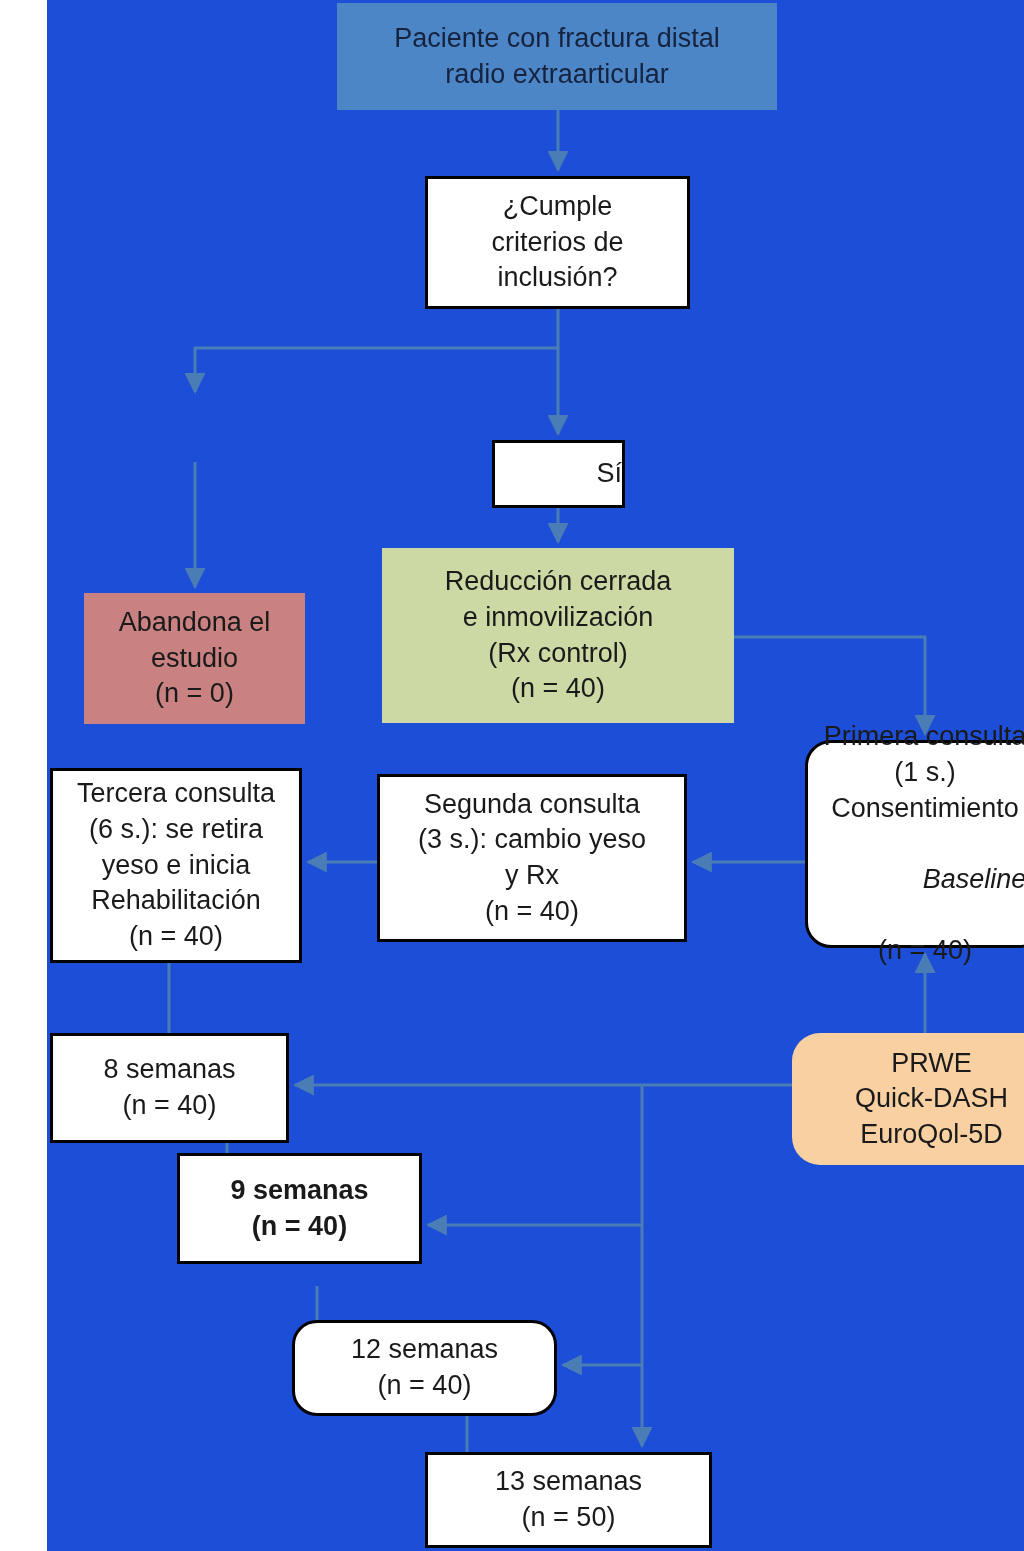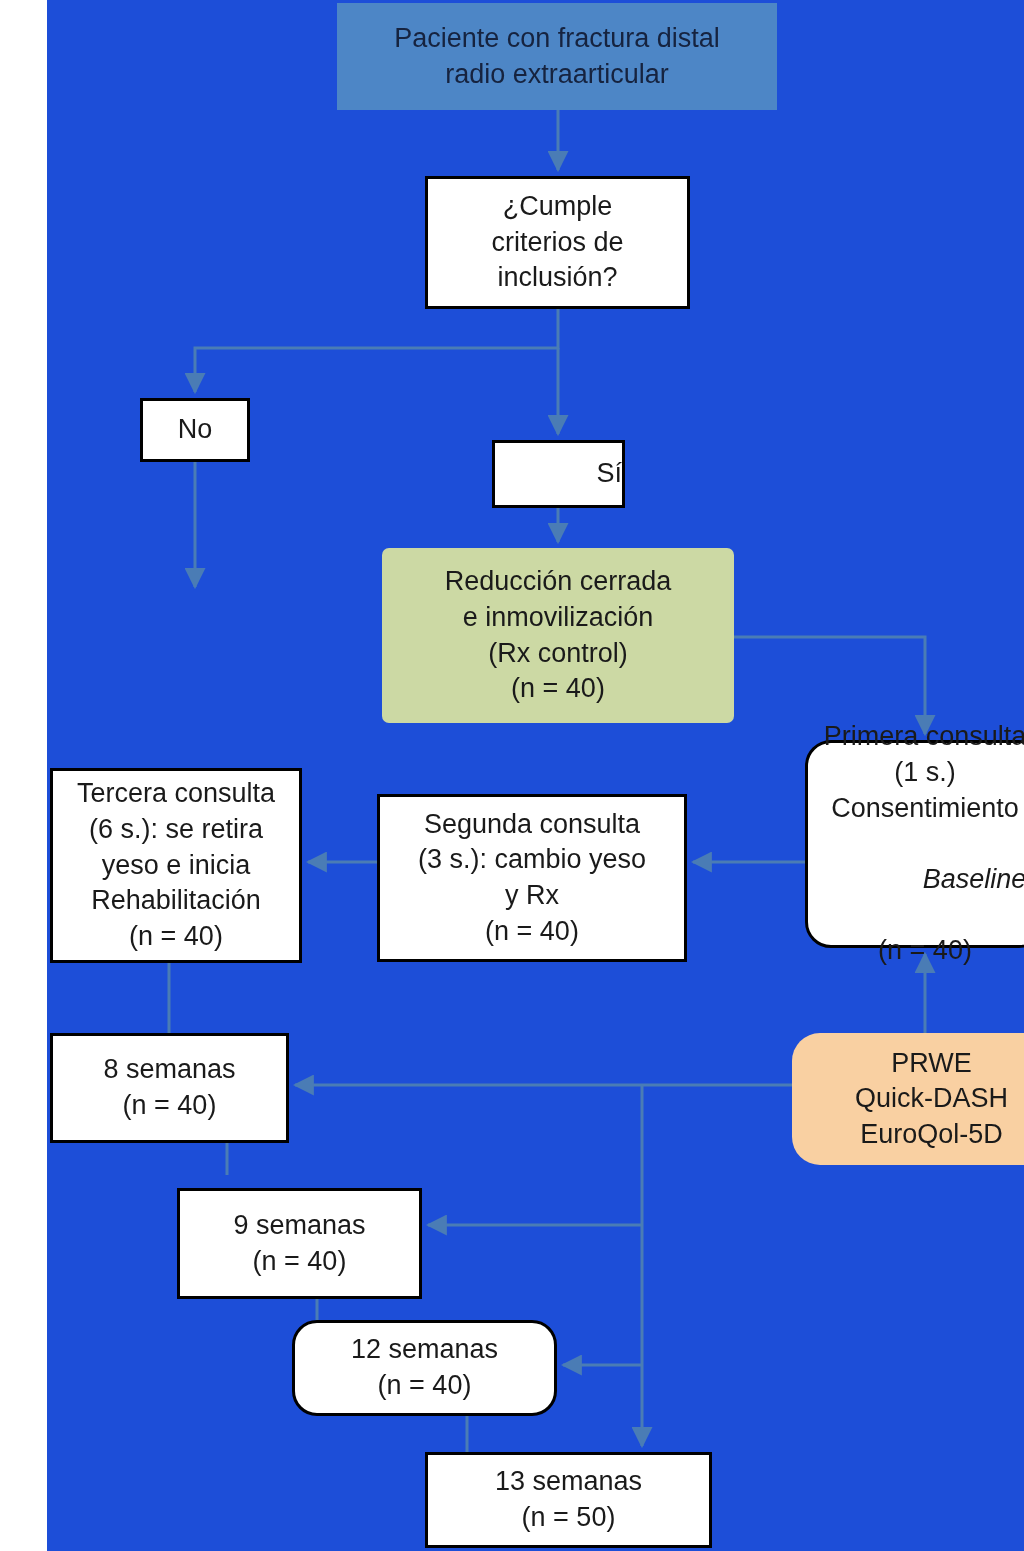--- a/index.html
+++ b/index.html
@@ -41,21 +41,21 @@
     line-height: 1.32;
     color: var(--text, #1a1a1a);
     white-space: pre-line;
   }
   .bordered {
     background: #ffffff;
     border: 3px solid var(--border, #000000);
   }
   .fill-blue   { background: var(--node-blue, #4d86c6); color: #16233f; }
   .fill-red    { background: var(--node-red, #c98181); }
-  .fill-green  { background: var(--node-green, #ccd9a4); border-radius: 7px; }
+  .fill-green  { background: var(--node-green, #ccd9a4); }
   .fill-orange { background: var(--node-orange, #f9d0a2); border-radius: 28px; }
 
   .stack span { display: block; white-space: pre-line; }
   .it { font-style: italic; text-align: right; }
 </style>
 </head>
 <body>
 
 <div class="canvas">
 
@@ -89,47 +89,49 @@
     <span>Paciente con fractura distal
 radio extraarticular</span>
   </div>
 
   <div class="box bordered" style="left:378px; top:176px; width:265px; height:133px;">
     <span>¿Cumple
 criterios de
 inclusión?</span>
   </div>
 
-  <div class="box bordered" style="left:93px; top:398px; width:110px; height:64px;">
-    <span>No</span>
-  </div>
 
   <div class="box bordered" style="left:445px; top:440px; width:133px; height:68px;justify-content:flex-end;">
     <span>Sí</span>
   </div>
 
+  <div class="box fill-red" style="left:37px; top:593px; width:221px; height:131px;">
+    <span>Abandona el
+estudio
+(n = 0)</span>
+  </div>
 
   <div class="box fill-green" style="left:335px; top:548px; width:352px; height:175px;">
     <span>Reducción cerrada
 e inmovilización
 (Rx control)
 (n = 40)</span>
   </div>
 
   <div class="box bordered stack" style="left:758px; top:740px; width:240px; height:208px;border-radius:26px;">
     <div>
       <span>Primera consulta
 (1 s.)
 Consentimiento</span>
       <span class="it">Baseline</span>
       <span>(n = 40)</span>
     </div>
   </div>
 
-  <div class="box bordered" style="left:330px; top:794px; width:310px; height:168px;">
+  <div class="box bordered" style="left:330px; top:774px; width:310px; height:168px;">
     <span>Segunda consulta
 (3 s.): cambio yeso
 y Rx
 (n = 40)</span>
   </div>
 
   <div class="box bordered" style="left:3px; top:768px; width:252px; height:195px;">
     <span>Tercera consulta
 (6 s.): se retira
 yeso e inicia
@@ -141,21 +143,21 @@
     <span>8 semanas
 (n = 40)</span>
   </div>
 
   <div class="box fill-orange" style="left:745px; top:1033px; width:279px; height:132px;">
     <span>PRWE
 Quick-DASH
 EuroQol-5D</span>
   </div>
 
-  <div class="box bordered" style="left:130px; top:1188px; width:245px; height:111px;">
+  <div class="box bordered" style="left:130px; top:1153px; width:245px; height:111px;font-weight:bold;">
     <span>9 semanas
 (n = 40)</span>
   </div>
 
   <div class="box bordered" style="left:245px; top:1320px; width:265px; height:96px;border-radius:25px;">
     <span>12 semanas
 (n = 40)</span>
   </div>
 
   <div class="box bordered" style="left:378px; top:1452px; width:287px; height:96px;">

